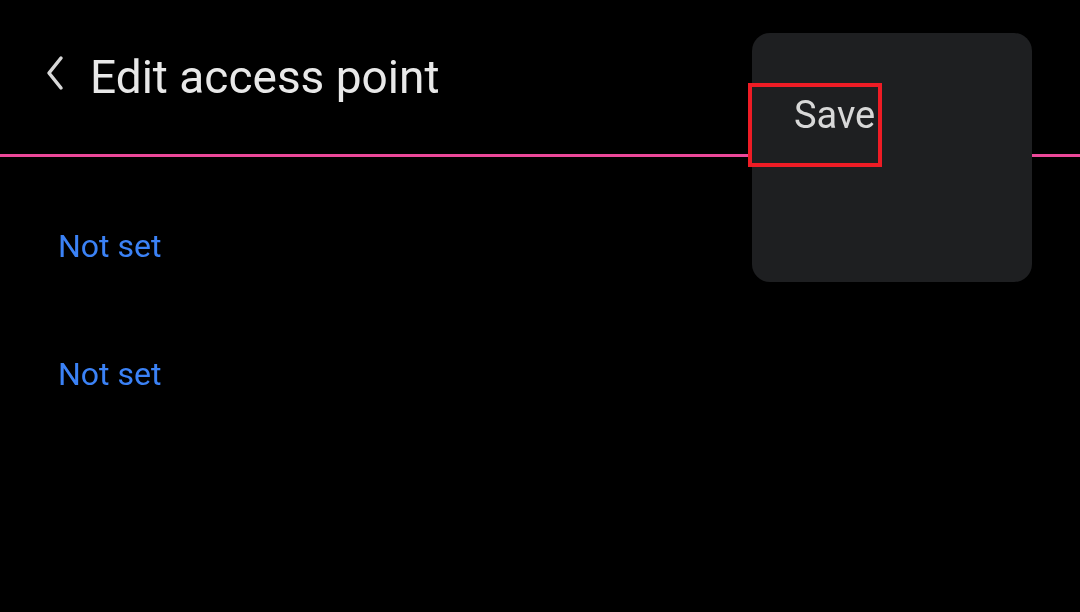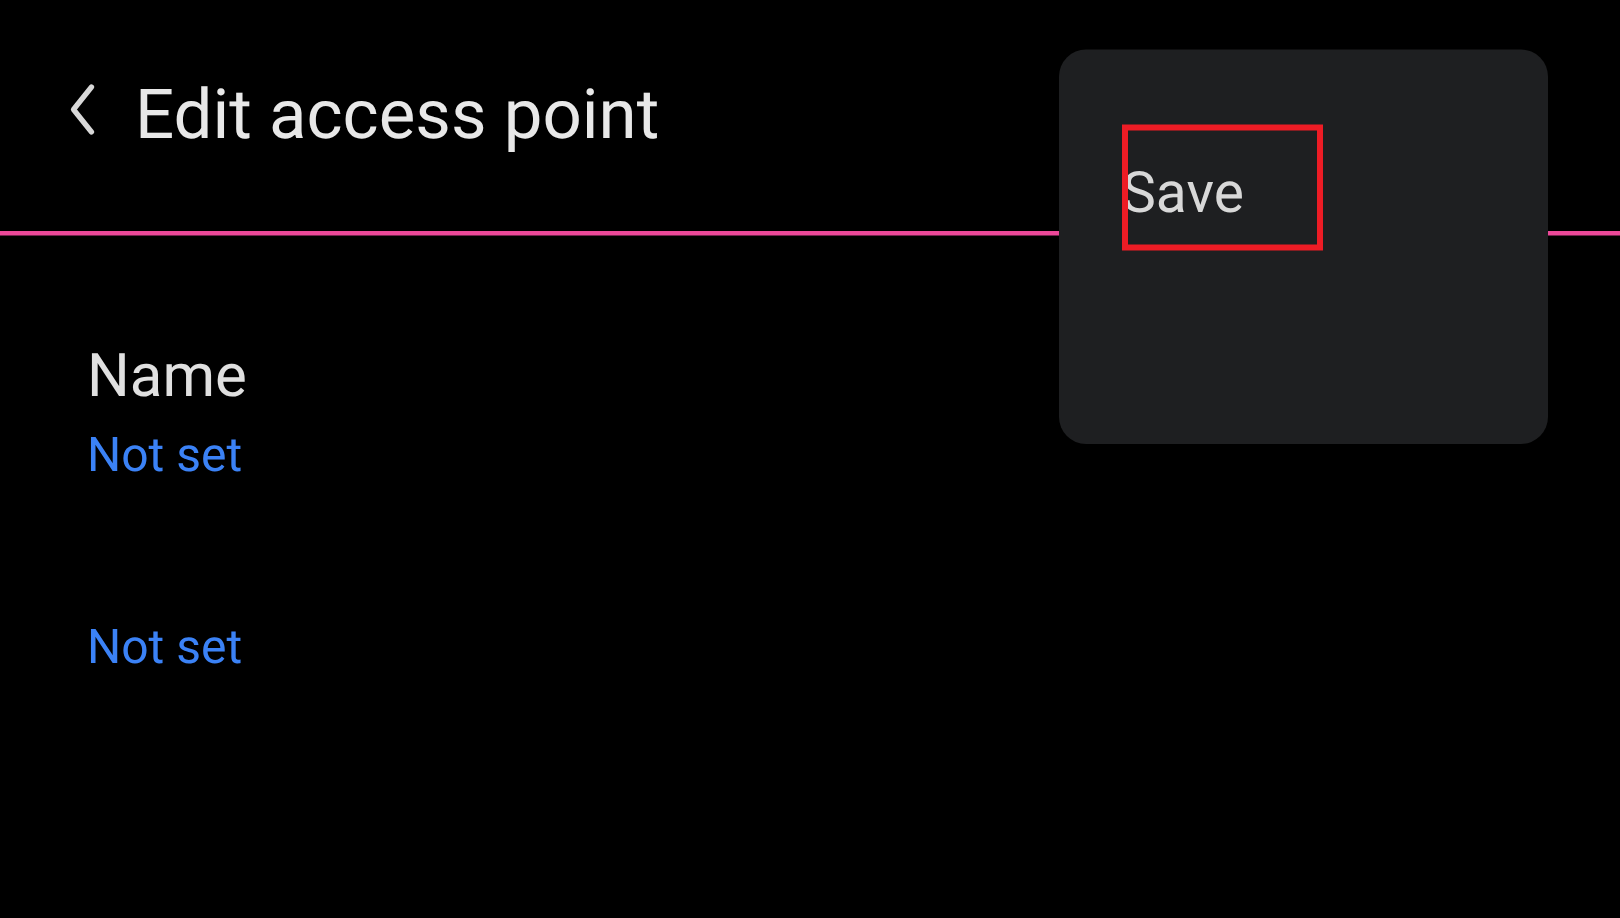--- a/index.html
+++ b/index.html
@@ -62,24 +62,24 @@
     .setting-value {
       color: #3b82f6;
       font-size: 32px;
       font-weight: 400;
     }
     
     .popup-menu {
       position: absolute;
       top: 33px;
       right: 48px;
-      width: 326px;
+      width: 280px;
       background-color: #1e1f21;
       border-radius: 18px;
-      padding: 64px 42px 50px 42px;
+      padding: 50px 42px 50px 42px;
     }
     
     .menu-item {
       color: #d8d8d8;
       font-size: 38px;
       font-weight: 400;
       cursor: pointer;
       padding: 10px 0;
     }
     
@@ -106,21 +106,20 @@
       <svg viewBox="0 0 24 38" fill="none" stroke="#d8d8d8" stroke-width="3.5" stroke-linecap="round" stroke-linejoin="round">
         <polyline points="18,4 6,19 18,34"></polyline>
       </svg>
     </span>
   </div>
   <h1 class="header-title">Edit access point</h1>
 </div>
 
 <div class="content">
   <div class="setting-item">
-    <div class="setting-label">Name</div>
     <div class="setting-value">Not set</div>
   </div>
 
   <div class="setting-item">
     <div class="setting-value">Not set</div>
   </div>
 </div>
 
 <div class="popup-menu">
   <div class="menu-item menu-item-save">Save</div>

